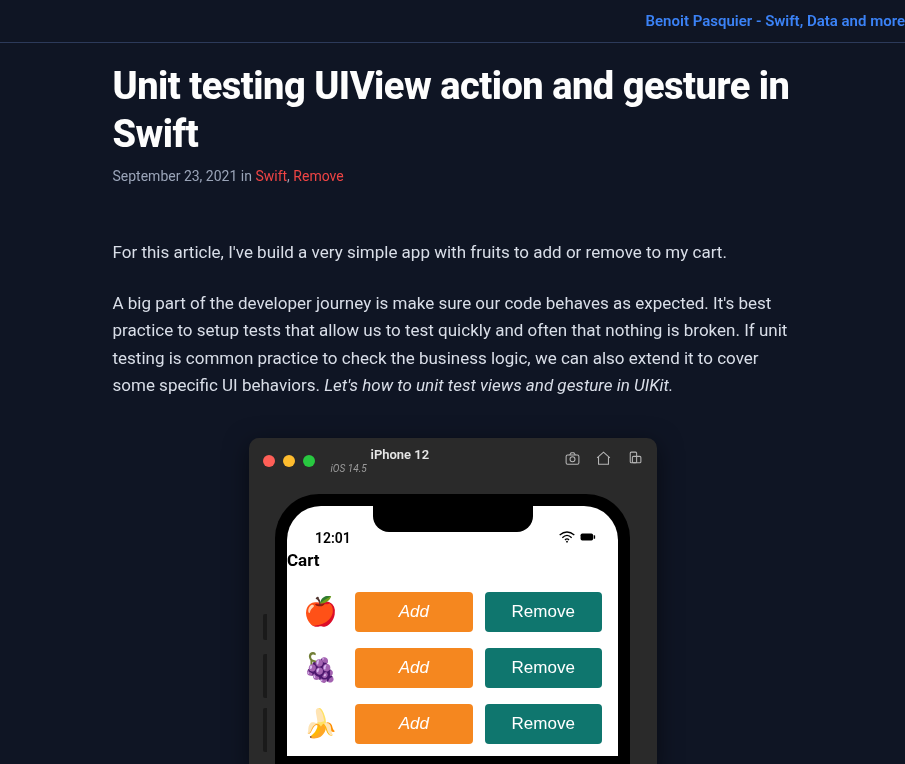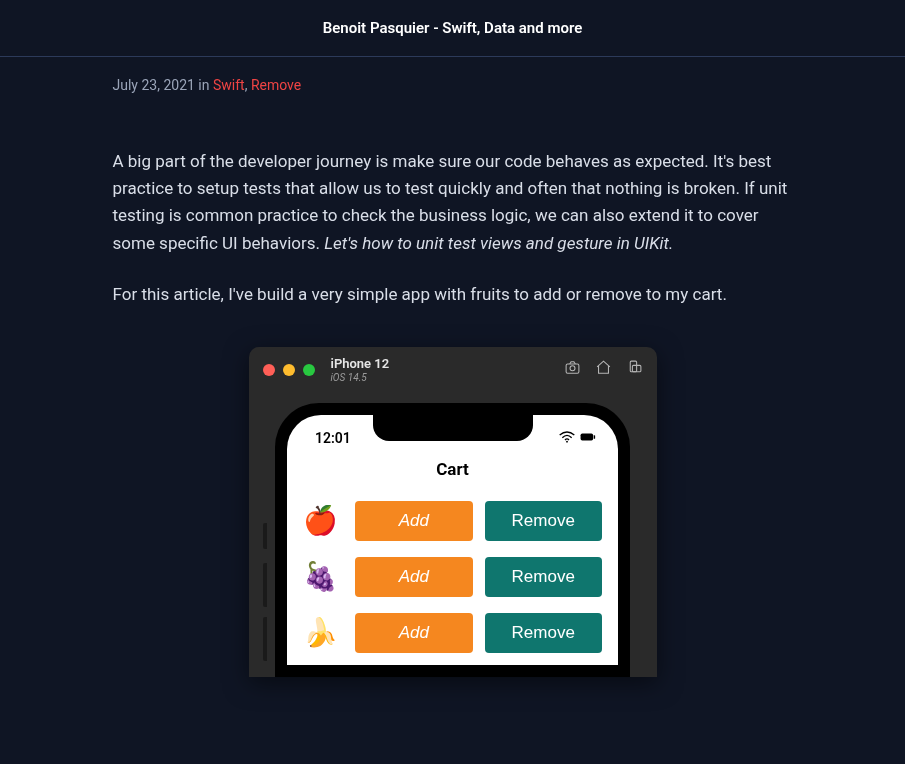--- a/index.html
+++ b/index.html
@@ -3,28 +3,28 @@
 <meta charset="utf-8">
 <style>
   * { margin: 0; padding: 0; box-sizing: border-box; }
   body {
     background: #0f1524;
     color: #e8eaed;
     font-family: -apple-system, BlinkMacSystemFont, "Segoe UI", Roboto, Helvetica, Arial, sans-serif;
     min-height: 764px;
   }
   .topbar {
-    height: 57px;
-    display: flex;
-    align-items: center;
-    justify-content: center;
+    height: 43px;
+    display: flex;
+    align-items: center;
+    justify-content: flex-end;
     border-bottom: 1px solid #2c3a5a;
     font-size: 15px;
     font-weight: 600;
-    color: #ffffff;
+    color: #3b82f6;
   }
   .content {
     max-width: 680px;
     margin: 0 auto;
     padding: 20px 0 0 0;
   }
   .article-title {
     font-size: 38px;
     font-weight: 800;
     line-height: 1.25;
@@ -65,21 +65,21 @@
     align-items: center;
     padding: 0 14px;
     gap: 10px;
   }
   .traffic { display: flex; gap: 8px; }
   .dot { width: 12px; height: 12px; border-radius: 50%; }
   .dot.red { background: #ff5f57; }
   .dot.yellow { background: #febc2e; }
   .dot.green { background: #28c840; }
   .sim-title-block { display: flex; flex-direction: column; line-height: 1.1; margin-left: 6px; }
-  .sim-title { color: #e6e6e6; font-size: 13px; font-weight: 600; }
+  .sim-title { color: #e6e6e6; font-size: 13px; font-weight: 600; margin-left: 40px; }
   .sim-sub { color: #9b9b9b; font-size: 10px; font-style: italic; }
   .sim-icons { margin-left: auto; display: flex; gap: 14px; color: #b5b5b5; }
   .sim-icons svg { width: 17px; height: 17px; fill: none; stroke: #b5b5b5; stroke-width: 1.5; }
 
   
   .phone-area {
     padding: 10px 18px 0 18px;
     display: flex;
     justify-content: center;
     position: relative;
@@ -112,31 +112,30 @@
     position: absolute;
     top: 0; left: 50%; transform: translateX(-50%);
     width: 160px; height: 26px;
     background: #000;
     border-radius: 0 0 16px 16px;
     z-index: 5;
   }
   .statusbar {
     height: 40px;
     display: flex;
-    align-items: center;
+    align-items: flex-end;
     justify-content: space-between;
     padding: 6px 22px 0 28px;
     color: #000;
     font-size: 14px;
     font-weight: 600;
   }
   .status-right { display: flex; align-items: center; gap: 5px; }
   .status-right svg { width: 16px; height: 12px; }
   .nav-title {
-    text-align: center;
     font-weight: 700;
     font-size: 17px;
     color: #000;
     padding: 4px 0 14px 0;
   }
   .cart-list { padding: 0 16px; }
   .cart-row {
     display: flex;
     align-items: center;
     gap: 12px;
@@ -159,29 +158,30 @@
   .btn.remove { background: #0f766e; }
 </style>
 </head>
 <body>
 
 <header class="topbar">
   <span>Benoit Pasquier - Swift, Data and more</span>
 </header>
 
 <main class="content">
+  <h1 class="article-title">Unit testing UIView action and gesture in Swift</h1>
   <div class="meta">
-    <span>July 23, 2021</span><span> in </span><span class="tag-link">Swift</span><span>, </span><span class="tag-link">Remove</span>
+    <span>September 23, 2021</span><span> in </span><span class="tag-link">Swift</span><span>, </span><span class="tag-link">Remove</span>
   </div>
 
   <div class="body-text">
+    <p>For this article, I've build a very simple app with fruits to add or remove to my cart.</p>
     <p>
       <span>A big part of the developer journey is make sure our code behaves as expected. It's best practice to setup tests that allow us to test quickly and often that nothing is broken. If unit testing is common practice to check the business logic, we can also extend it to cover some specific UI behaviors. </span><em>Let's how to unit test views and gesture in UIKit.</em>
     </p>
-    <p>For this article, I've build a very simple app with fruits to add or remove to my cart.</p>
   </div>
 
   <div class="sim-wrap">
     <div class="sim-window">
       <div class="sim-titlebar">
         <div class="traffic">
           <span class="dot red"></span>
           <span class="dot yellow"></span>
           <span class="dot green"></span>
         </div>

